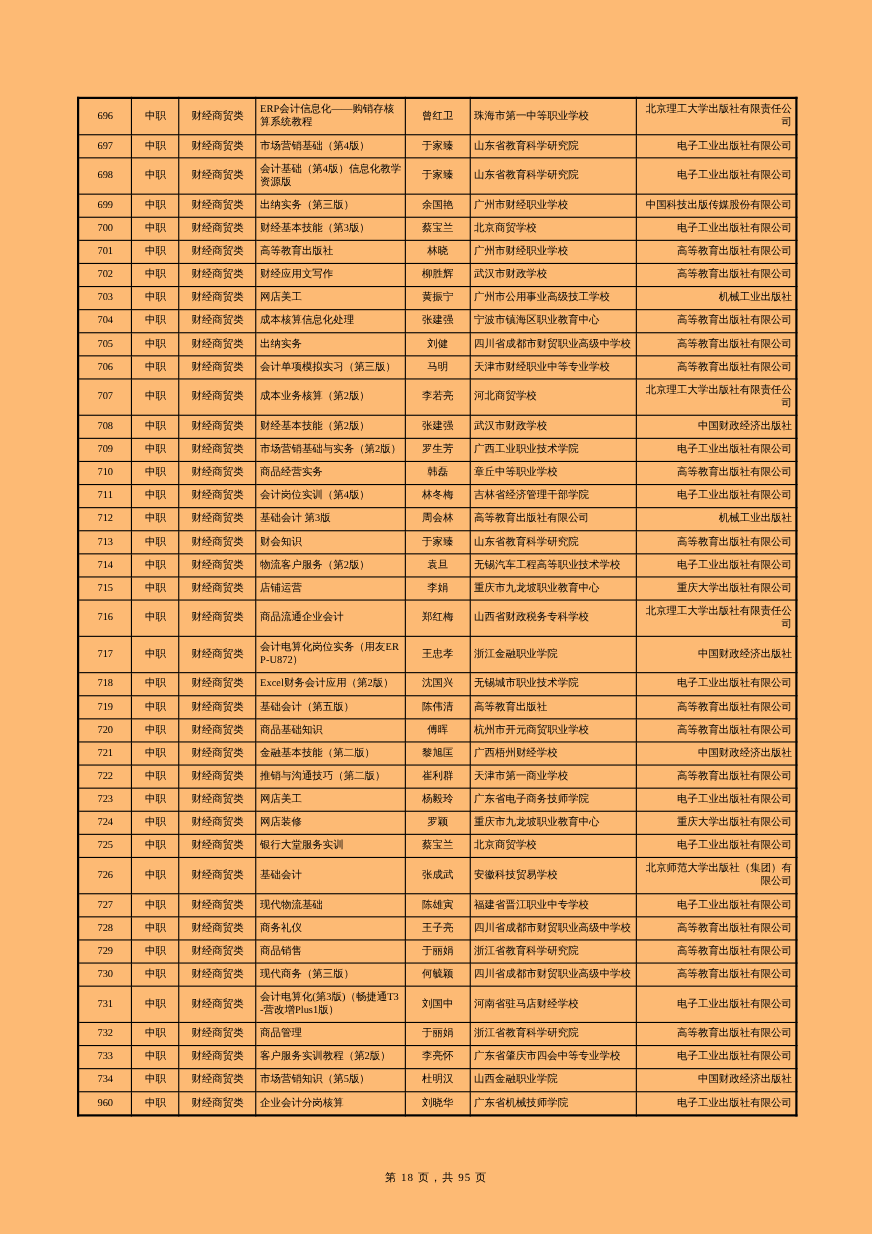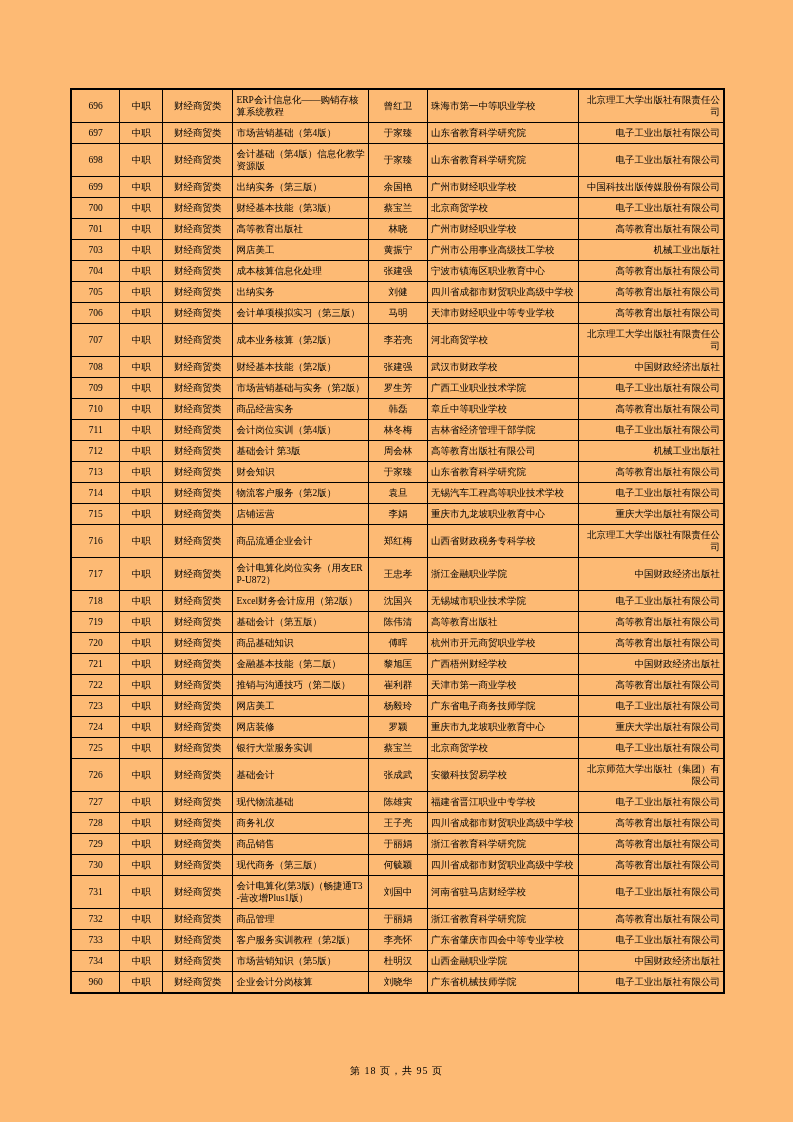--- a/index.html
+++ b/index.html
@@ -116,20 +116,29 @@
         <tr>
           <td class="col-no">701</td>
           <td class="col-level">中职</td>
           <td class="col-category">财经商贸类</td>
           <td class="col-title">高等教育出版社</td>
           <td class="col-author">林晓</td>
           <td class="col-school">广州市财经职业学校</td>
           <td class="col-publisher">高等教育出版社有限公司</td>
         </tr>
         <tr>
+          <td class="col-no">702</td>
+          <td class="col-level">中职</td>
+          <td class="col-category">财经商贸类</td>
+          <td class="col-title">财经应用文写作</td>
+          <td class="col-author">柳胜辉</td>
+          <td class="col-school">武汉市财政学校</td>
+          <td class="col-publisher">高等教育出版社有限公司</td>
+        </tr>
+        <tr>
           <td class="col-no">703</td>
           <td class="col-level">中职</td>
           <td class="col-category">财经商贸类</td>
           <td class="col-title">网店美工</td>
           <td class="col-author">黄振宁</td>
           <td class="col-school">广州市公用事业高级技工学校</td>
           <td class="col-publisher">机械工业出版社</td>
         </tr>
         <tr>
           <td class="col-no">704</td>

